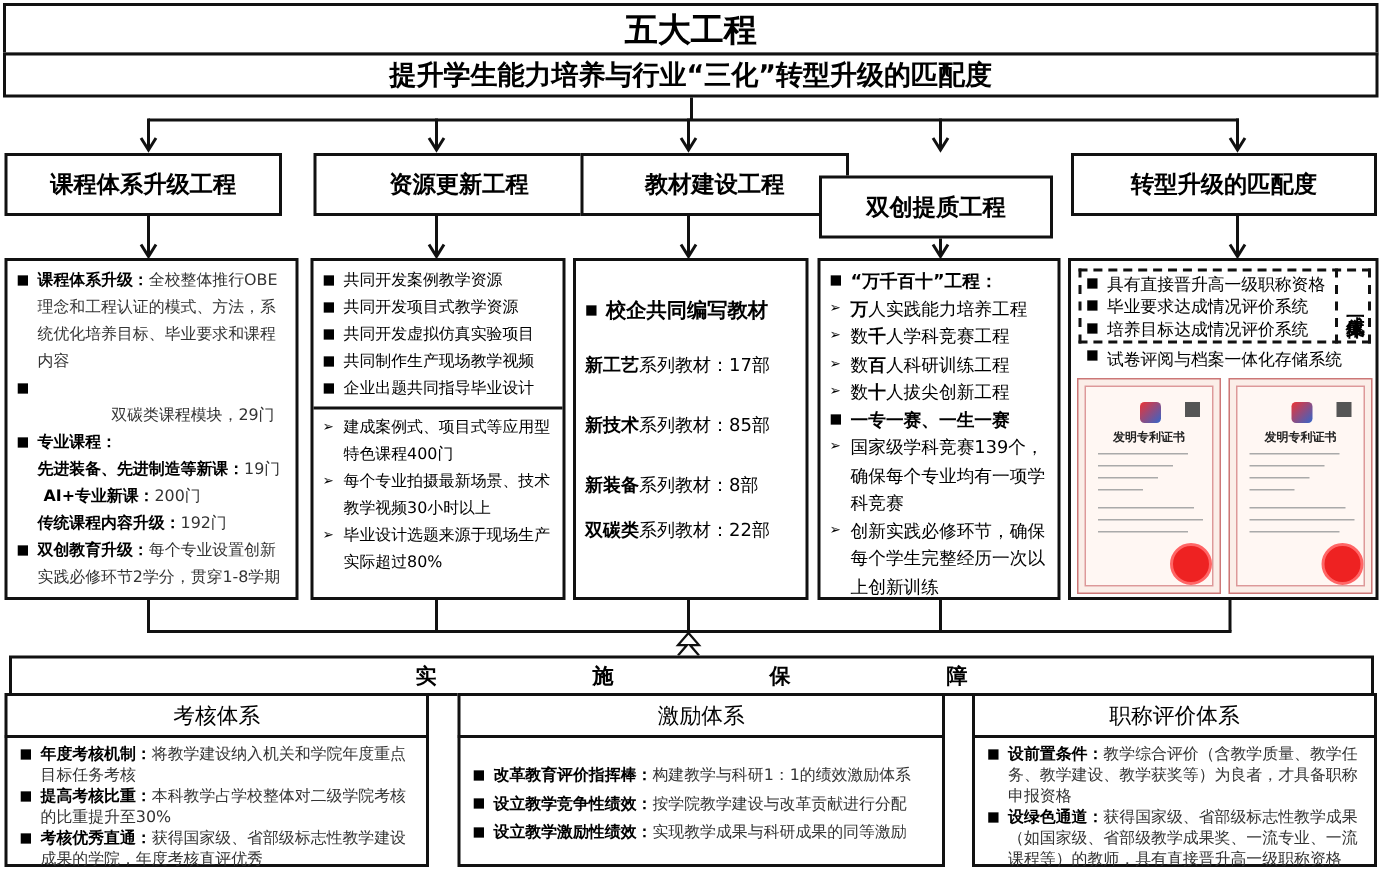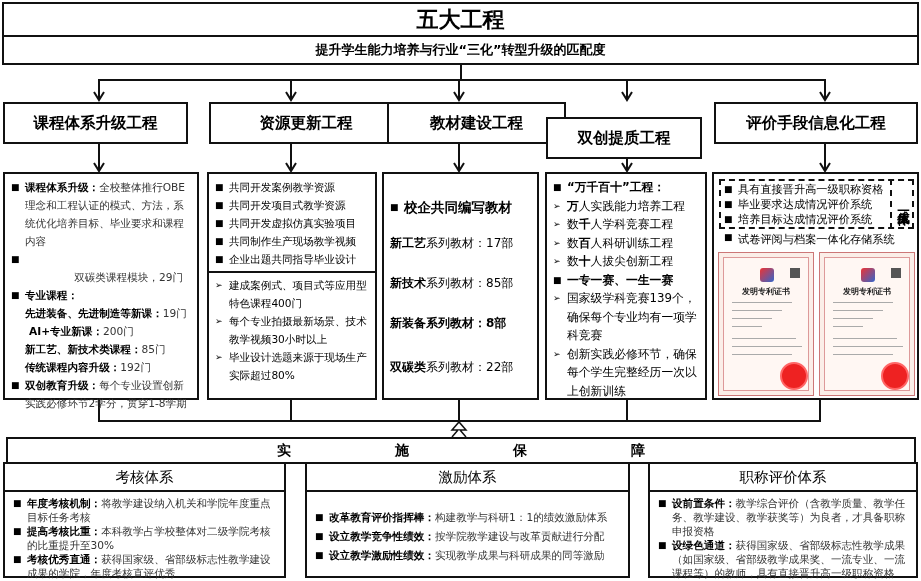--- a/index.html
+++ b/index.html
@@ -3,21 +3,21 @@
 <meta charset="utf-8">
 <style>
   * { box-sizing: border-box; margin: 0; padding: 0; }
   body { width: 921px; height: 581px; background: #fff; position: relative; overflow: hidden;
          font-family: "DejaVu Sans", "Liberation Sans", sans-serif; color: #000; }
   .abs { position: absolute; }
   .box { position: absolute; border: 2px solid #111; background: #fff; }
   .title-box { left: 2px; top: 2px; width: 917px; height: 35px; display:flex; align-items:center; justify-content:center;
                font-size: 22px; font-weight: bold; }
   .sub-box { left: 2px; top: 35px; width: 917px; height: 30px; display:flex; align-items:center; justify-content:center;
-             font-size: 13px; font-weight: bold; }
+             font-size: 18px; font-weight: bold; }
   .line { position: absolute; background: #111; }
   .head-box { top: 102px; height: 42px; display:flex; align-items:center; justify-content:center; font-size: 15.5px; font-weight: bold; }
   .col { top: 172px; padding: 4px 6px; font-size: 10.6px; line-height: 18px; }
   .bul { display:flex; }
   .bul .mk { width: 14px; flex: none; font-size: 9px; }
   .b { font-weight: bold; }
   .gray { color: #333; }
   .sep { border-top: 2px solid #111; margin: 3px -6px; }
   .ptitle { font-weight: bold; font-size: 13px; }
   .cert { position: absolute; border: 1px solid #c77; background: #fbeee8; }
@@ -85,39 +85,38 @@
 <div class="box head-box" style="left:209px; width:194px;font-family:Liberation Mono, monospace;">
     <span>资源更新工程</span>
   </div>
 <div class="box head-box" style="left:387px; width:179px;">
     <span>教材建设工程</span>
   </div>
 <div class="box head-box" style="left:546px; width:156px;margin-top:15px;">
     <span>双创提质工程</span>
   </div>
 <div class="box head-box" style="left:714px; width:204px;">
-    <span>评价手段信息化工程</span>
+    <span>转型升级的匹配度</span>
   </div>
 
 <div class="box col" style="left:3px; width:196px; height:228px; top:172px;">
   <div class="bul">
       <span class="mk">■</span>
       <span><b>课程体系升级：</b><span class="gray">全校整体推行OBE理念和工程认证的模式、方法，系统优化培养目标、毕业要求和课程内容</span></span>
     </div>
   <div class="bul">
       <span class="mk">■</span>
     </div>
   <div style="text-align:right; padding-right:8px;" class="gray">双碳类课程模块，29门</div>
   <div class="bul">
       <span class="mk">■</span>
       <b>专业课程：</b>
     </div>
   <div style="padding-left:14px"><b>先进装备、先进制造等新课：</b><span class="gray">19门</span></div>
   <div style="padding-left:18px"><b>AI+专业新课：</b><span class="gray">200门</span></div>
-  <div style="padding-left:14px"><b>新工艺、新技术类课程：</b><span class="gray">85门</span></div>
   <div style="padding-left:14px"><b>传统课程内容升级：</b><span class="gray">192门</span></div>
   <div class="bul">
       <span class="mk">■</span>
       <span><b>双创教育升级：</b><span class="gray">每个专业设置创新实践必修环节2学分，贯穿1-8学期</span></span>
     </div>
 </div>
 
 <div class="box col" style="left:207px; width:170px; height:228px; top:172px;">
   <div class="bul">
       <span class="mk">■</span>
@@ -154,21 +153,21 @@
     </div>
 </div>
 
 <div class="box col" style="left:382px; width:157px; height:228px; top:172px; padding-top:24px; font-size:12px;">
   <div class="bul ptitle" style="font-size:13.5px; margin-bottom:18px;">
       <span class="mk">■</span>
       <span>校企共同编写教材</span>
     </div>
   <div style="margin-bottom:22px;"><b>新工艺</b><span>系列教材：17部</span></div>
   <div style="margin-bottom:22px;"><b>新技术</b><span>系列教材：85部</span></div>
-  <div style="margin-bottom:26px;font-weight:bold;"><b>新装备</b><span>系列教材：8部</span></div>
+  <div style="margin-bottom:12px;"><b>新装备</b><span>系列教材：8部</span></div>
   <div><b>双碳类</b><span>系列教材：22部</span></div>
 </div>
 
 <div class="box col" style="left:545px; width:162px; height:228px; top:172px; font-size:11.8px; line-height:18.5px;">
   <div class="bul b">
       <span class="mk">■</span>
       <span>“万千百十”工程：</span>
     </div>
   <div class="bul">
       <span class="mk">➢</span>

